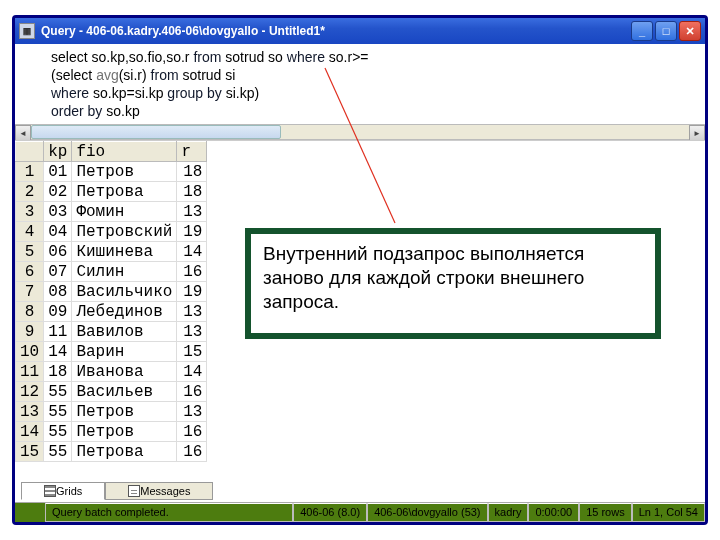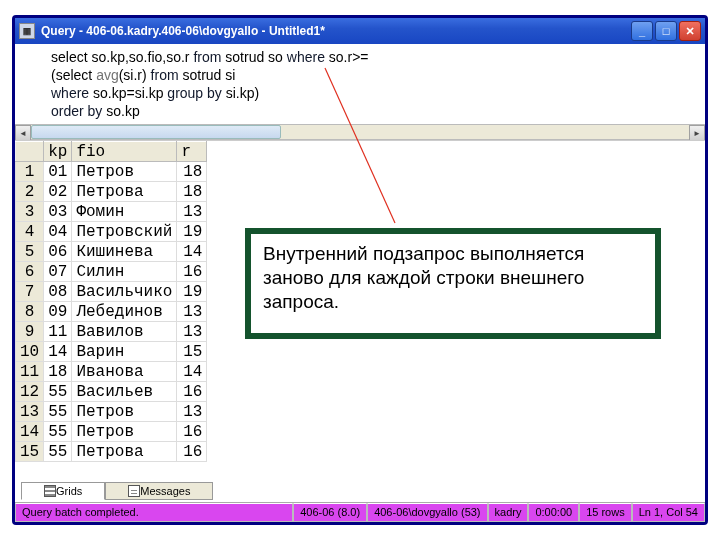--- a/index.html
+++ b/index.html
@@ -169,23 +169,24 @@
   .ticon.grid { background: repeating-linear-gradient(0deg,#888,#888 2px,#fff 2px,#fff 4px); border:1px solid #555; }
   .ticon.msg { border: 1px solid #555; background: #fff; position:relative; }
   .ticon.msg::after { content:""; position:absolute;left:2px;top:2px;right:2px;bottom:2px;
     background: linear-gradient(#fff 40%, transparent 40%), repeating-linear-gradient(0deg,#888,#888 1px,transparent 1px,transparent 3px); }
 
   .statusbar {
     position: absolute;
     left: 0; right: 0; bottom: 0;
     height: 20px;
     display: flex;
-    background: #d946ef;
+    background: #4d7c0f;
     border-top: 1px solid #aaa;
     font-size: 11px;
+    padding-left: 30px;
   }
   .status-cell {
     border: 1px solid #bbb;
     border-top-color: #fff;
     padding: 2px 6px;
     white-space: nowrap;
   }
   .status-cell:first-child { flex: 1.4; }
 </style>
 </head>

